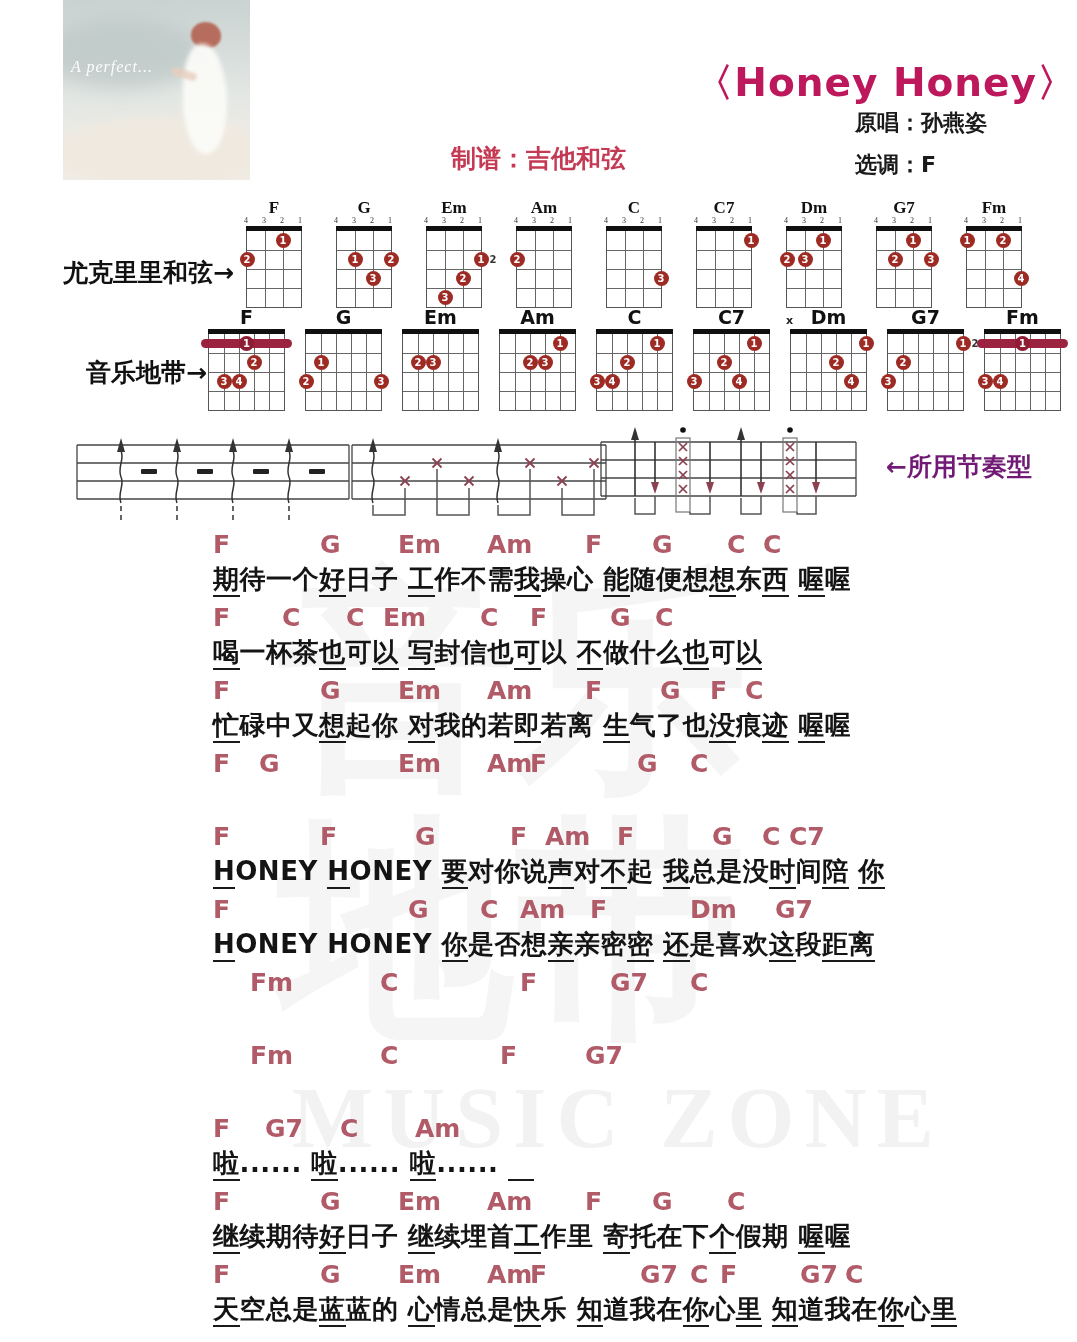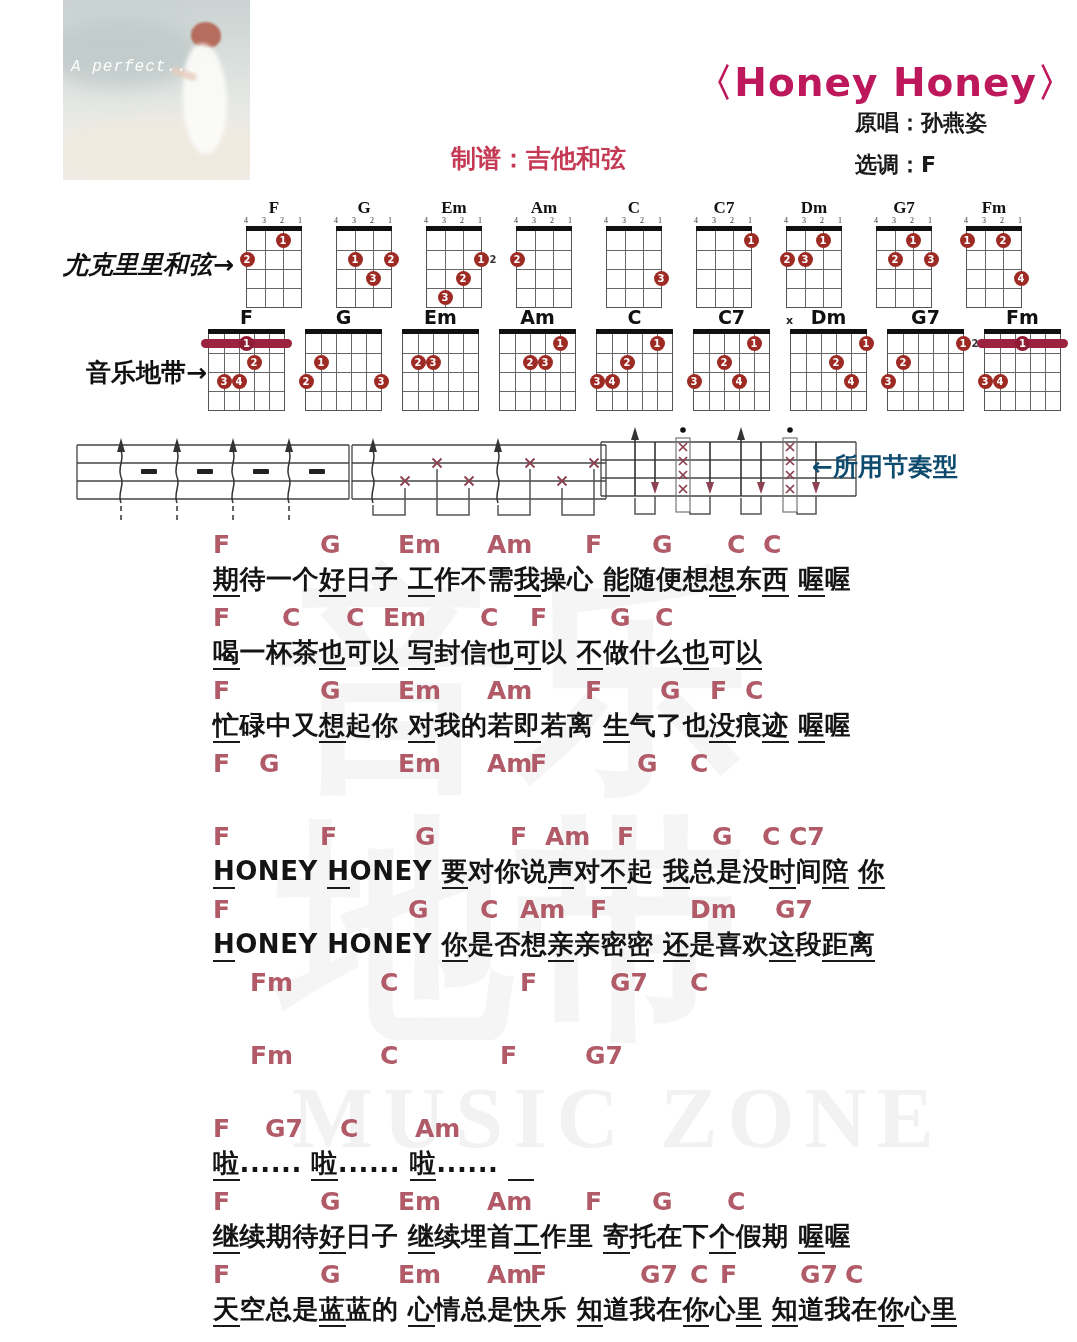--- a/index.html
+++ b/index.html
@@ -12,33 +12,33 @@
   .album .ridge{position:absolute;left:-20px;top:18px;width:160px;height:70px;background:#bcc7c6;
          border-radius:50%;filter:blur(10px);opacity:.75;}
   .album .beach{position:absolute;left:-10px;bottom:-8px;width:220px;height:70px;background:#efe9df;
          border-radius:50%;filter:blur(6px);}
   .album .hair{position:absolute;left:128px;top:22px;width:30px;height:26px;background:#b05340;
          border-radius:55% 60% 50% 55%;filter:blur(1px);opacity:.8;}
   .album .dress{position:absolute;left:120px;top:44px;width:44px;height:110px;background:#fbfbf8;
          border-radius:40% 55% 45% 50%;filter:blur(2px);opacity:.95;}
   .album .arm{position:absolute;left:108px;top:70px;width:26px;height:8px;background:#e8cdbd;
          border-radius:4px;filter:blur(1.5px);opacity:.8;transform:rotate(18deg);}
-  .album-script{position:absolute;left:8px;top:58px;font-family:Liberation Mono, monospace;
+  .album-script{position:absolute;left:8px;top:58px;font-family:Liberation Serif, serif;
          font-style:italic;font-size:16px;letter-spacing:1px;color:rgba(255,255,255,.95);}
   .title{position:absolute;left:0;right:0;top:56px;text-align:right;
          font-size:39px;font-weight:bold;letter-spacing:1px;color:#be185d;}
   .subtitle{position:absolute;left:0;right:0;top:142px;text-align:center;
          font-size:25px;font-weight:bold;color:#c43a54;}
   .meta{position:absolute;left:855px;top:102px;font-size:22px;font-weight:600;line-height:42px;color:#1a1a1a;}
 
   
   .row-label{position:absolute;font-size:25px;font-weight:600;color:#111;}
-  .uke-label{left:63px;top:248px;font-style:italic;}
+  .uke-label{left:63px;top:256px;}
   .gtr-label{left:86px;top:356px;}
-  .rhythm-label{position:absolute;left:812px;top:450px;font-size:25px;font-weight:600;color:#0c4a6e;}
+  .rhythm-label{position:absolute;left:886px;top:450px;font-size:25px;font-weight:600;color:#701a75;}
 
   
   .diag-row{position:absolute;display:flex;}
   #uke-row{left:246px;top:198px;gap:34px;}
   #gtr-row{left:208px;top:306px;gap:20px;}
   .diag{position:relative;}
   .diag-name{text-align:center;color:#111;}
   .uke .diag-name{font-family:"Liberation Serif",serif;font-weight:bold;font-size:17px;height:18px;}
   .gtr .diag-name{font-weight:bold;font-size:19px;height:23px;}
   .string-nums{position:relative;height:10px;}

